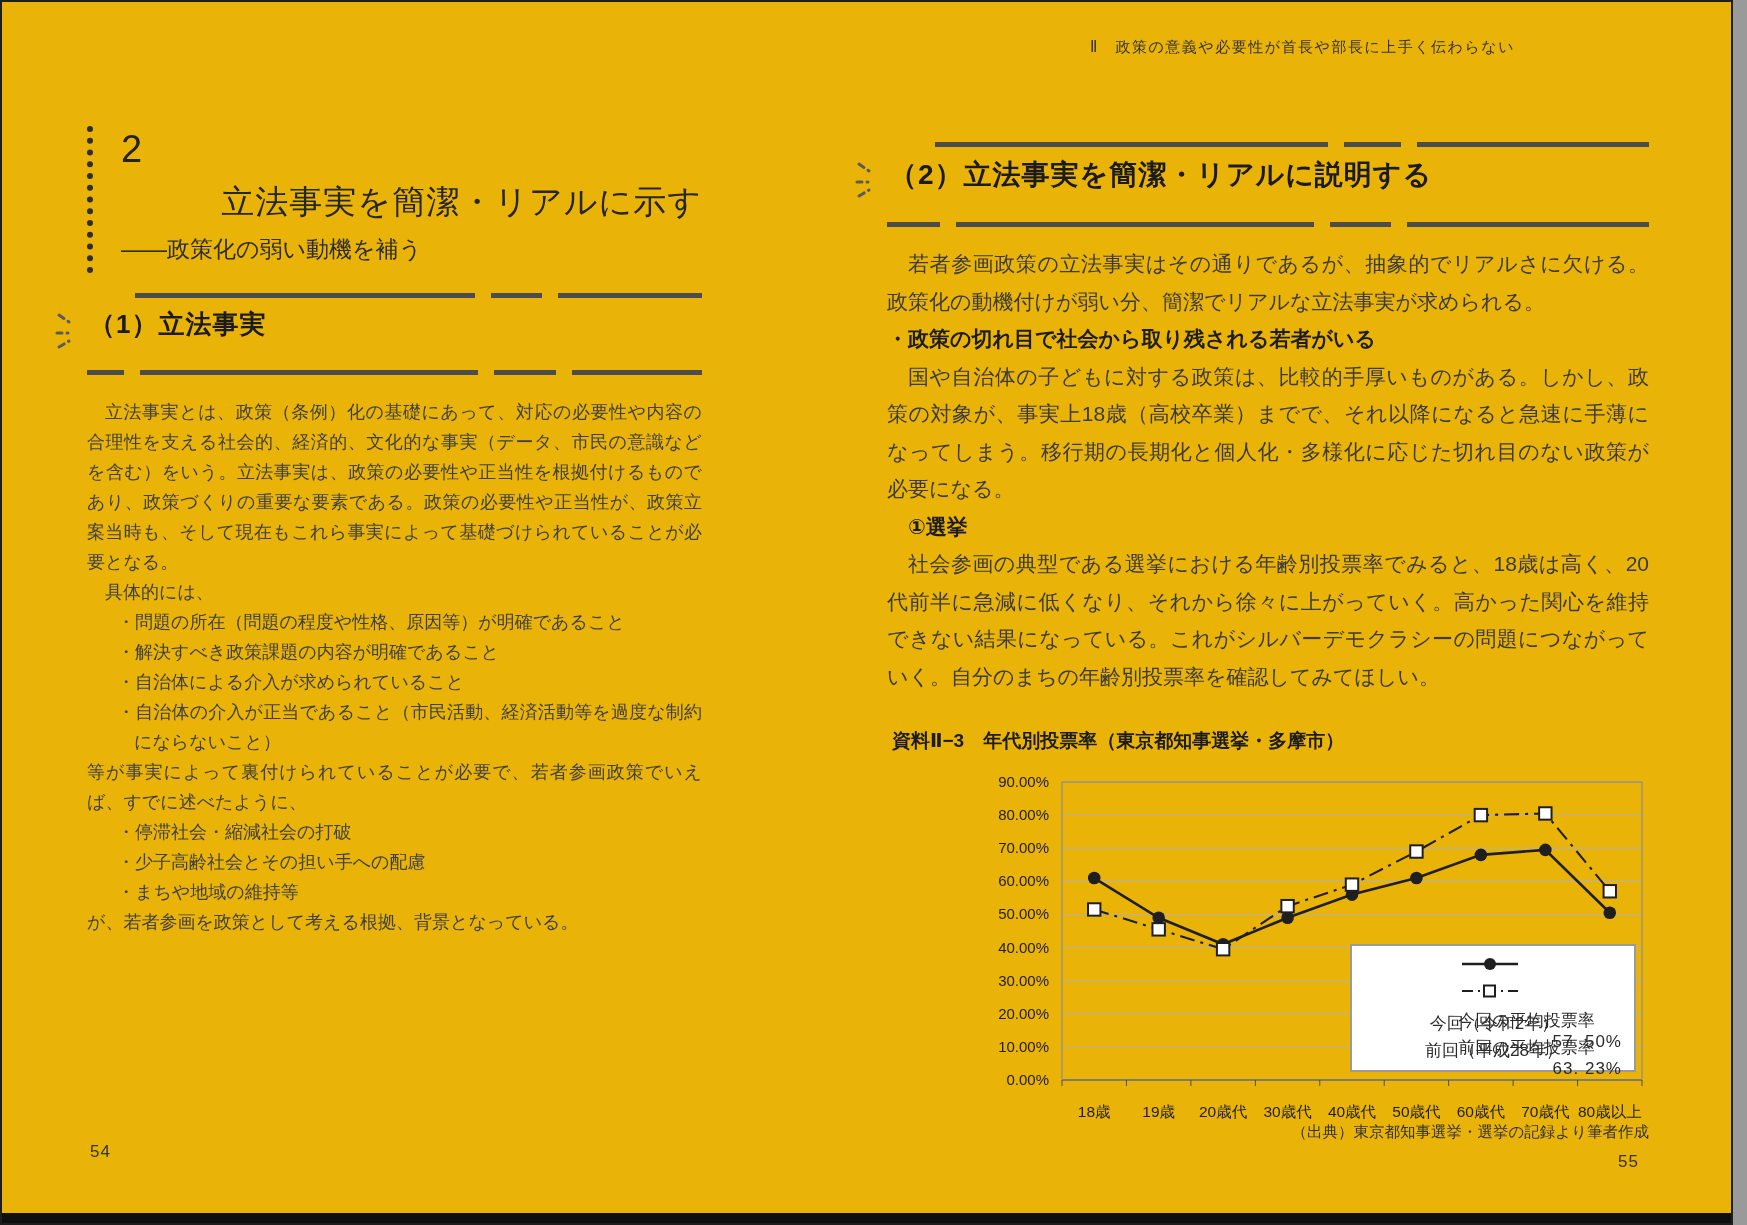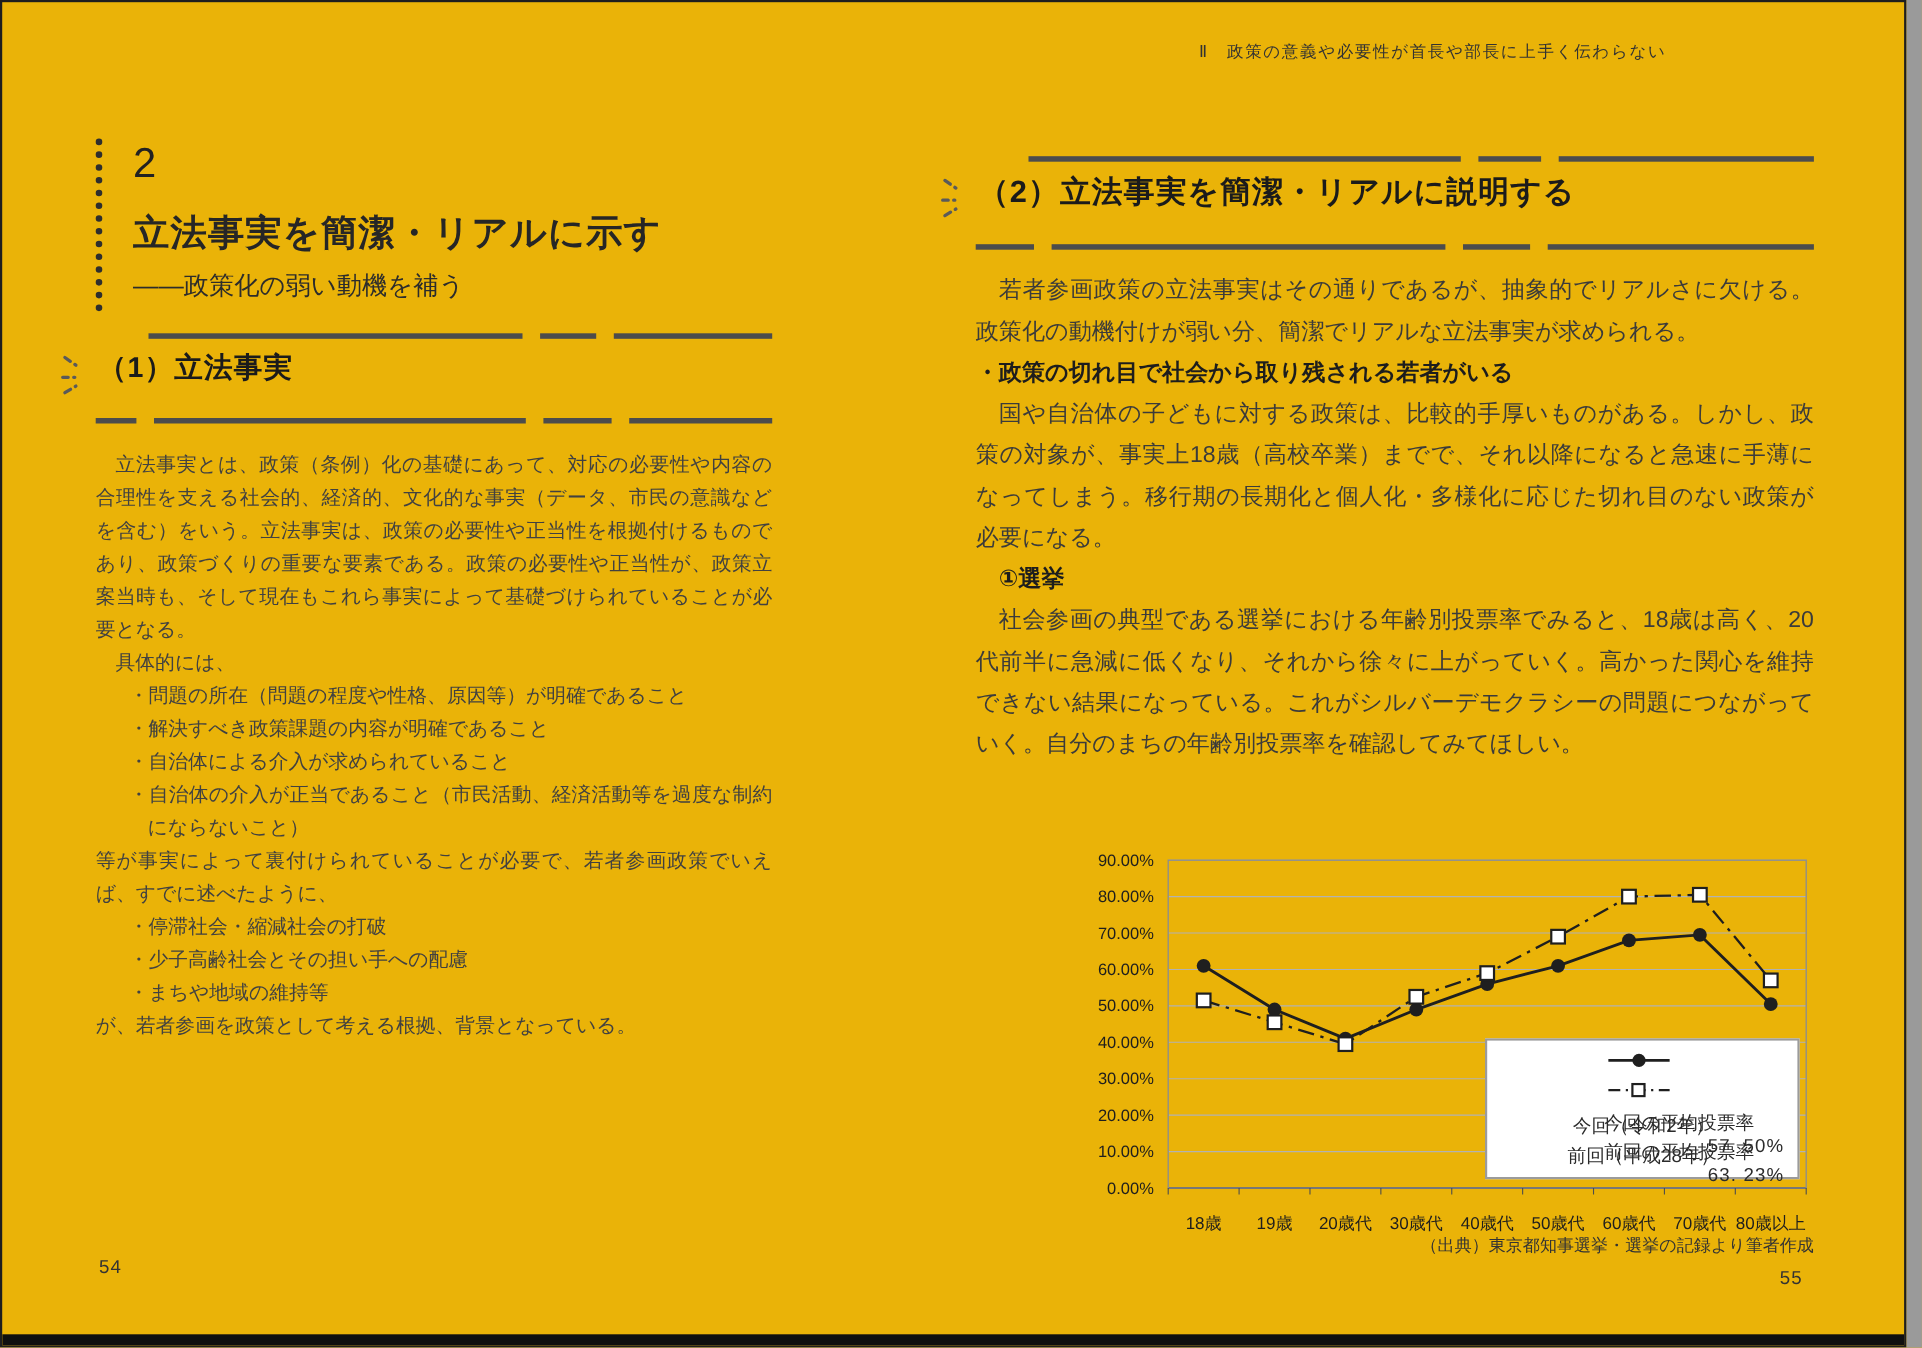--- a/index.html
+++ b/index.html
@@ -18,21 +18,21 @@
   .page-number { position:absolute; font-size:17px; color:#333; letter-spacing:1px; }
   .pn-left { left:88px; top:1140px; }
   .pn-right { left:1616px; top:1150px; }
 
   .left-col  { position:absolute; left:85px;  top:0; width:615px; }
   .right-col { position:absolute; left:885px; top:0; width:762px; }
 
   
   .chapter { margin-top:124px; border-left:6px dotted #2e2e2e; padding:2px 0 8px 28px; color:#222; }
   .chapter-number { font-size:38px; font-weight:500; line-height:1.15; }
-  .chapter-title  { font-size:33px; font-weight:700; letter-spacing:1px; margin-top:18px; color:#262626; }
+  .chapter-title  { font-size:33px; font-weight:400; letter-spacing:1px; margin-top:8px; color:#262626;text-align:right; }
   .chapter-subtitle { font-size:23px; font-weight:500; margin-top:9px; color:#2c2c2c; }
 
   
   .sect { position:relative; }
   .left-col .sect { margin-top:20px; }
   .right-col .sect { margin-top:140px; }
   .rule { display:flex; gap:16px; height:5px; }
   .rule .seg { background:#4c4c4c; height:5px; }
   .rule-indent { margin-left:48px; }
   .sect-title { font-weight:bold; color:#1b1b1b; letter-spacing:1px; padding:9px 0 28px 2px; }
@@ -145,20 +145,21 @@
     <div class="body-text">
       <p class="para">若者参画政策の立法事実はその通りであるが、抽象的でリアルさに欠ける。政策化の動機付けが弱い分、簡潔でリアルな立法事実が求められる。</p>
       <p class="bold-line">・政策の切れ目で社会から取り残される若者がいる</p>
       <p class="para">国や自治体の子どもに対する政策は、比較的手厚いものがある。しかし、政策の対象が、事実上18歳（高校卒業）までで、それ以降になると急速に手薄になってしまう。移行期の長期化と個人化・多様化に応じた切れ目のない政策が必要になる。</p>
       <p class="num-heading">①選挙</p>
       <p class="para">社会参画の典型である選挙における年齢別投票率でみると、18歳は高く、20代前半に急減に低くなり、それから徐々に上がっていく。高かった関心を維持できない結果になっている。これがシルバーデモクラシーの問題につながっていく。自分のまちの年齢別投票率を確認してみてほしい。</p>
     </div>
   </div>
 
   <div class="figure">
+    <div class="figure-title">資料Ⅱ−3　年代別投票率（東京都知事選挙・多摩市）</div>
 
     <svg id="chart-svg" width="762" height="372" viewBox="0 0 762 372">
         <line x1="175" y1="320" x2="755" y2="320" stroke="#4d4d4d" stroke-width="1.6"></line>
         <text x="162" y="325" text-anchor="end" font-size="15" fill="#1e1e1e" font-family="Liberation Sans, sans-serif">0.00%</text>
         <line x1="175" y1="286.8888888888889" x2="755" y2="286.8888888888889" stroke="#b2b2b2" stroke-width="1"></line>
         <text x="162" y="291.8888888888889" text-anchor="end" font-size="15" fill="#1e1e1e" font-family="Liberation Sans, sans-serif">10.00%</text>
         <line x1="175" y1="253.77777777777777" x2="755" y2="253.77777777777777" stroke="#b2b2b2" stroke-width="1"></line>
         <text x="162" y="258.77777777777777" text-anchor="end" font-size="15" fill="#1e1e1e" font-family="Liberation Sans, sans-serif">20.00%</text>
         <line x1="175" y1="220.66666666666669" x2="755" y2="220.66666666666669" stroke="#b2b2b2" stroke-width="1"></line>
         <text x="162" y="225.66666666666669" text-anchor="end" font-size="15" fill="#1e1e1e" font-family="Liberation Sans, sans-serif">30.00%</text>

